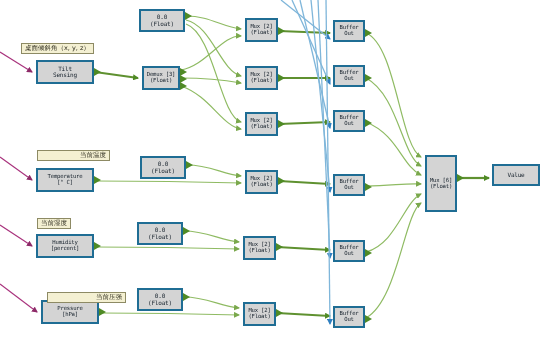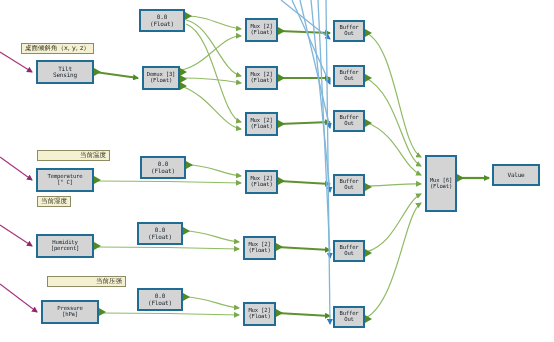--- a/index.html
+++ b/index.html
@@ -135,22 +135,22 @@
         <path d="M365,183 l7,4 l-7,4 z"></path>
         <path d="M365,249 l7,4 l-7,4 z"></path>
         <path d="M365,315 l7,4 l-7,4 z"></path>
         <path d="M457,174 l7,4 l-7,4 z"></path>
       </g>
     </g>
   </svg>
 
   <div class="cmt" style="left:21px;top:43px;">桌面倾斜角（x, y, z）</div>
   <div class="cmt" style="left:37px;top:150px;padding-left:42px;">当前温度</div>
-  <div class="cmt" style="left:37px;top:196px;">当前湿度</div>
-  <div class="cmt" style="left:47px;top:276px;padding-left:48px;">当前压强</div>
+  <div class="cmt" style="left:37px;top:218px;">当前湿度</div>
+  <div class="cmt" style="left:47px;top:292px;padding-left:48px;">当前压强</div>
 
   <div class="node small" style="left:36px;top:60px;width:58px;height:24px;">
     <span class="txt">Tilt
 Sensing</span>
   </div>
   <div class="node tiny" style="left:36px;top:168px;width:58px;height:24px;">
     <span class="txt">Temperature
 [° C]</span>
   </div>
   <div class="node tiny" style="left:36px;top:234px;width:58px;height:24px;">

